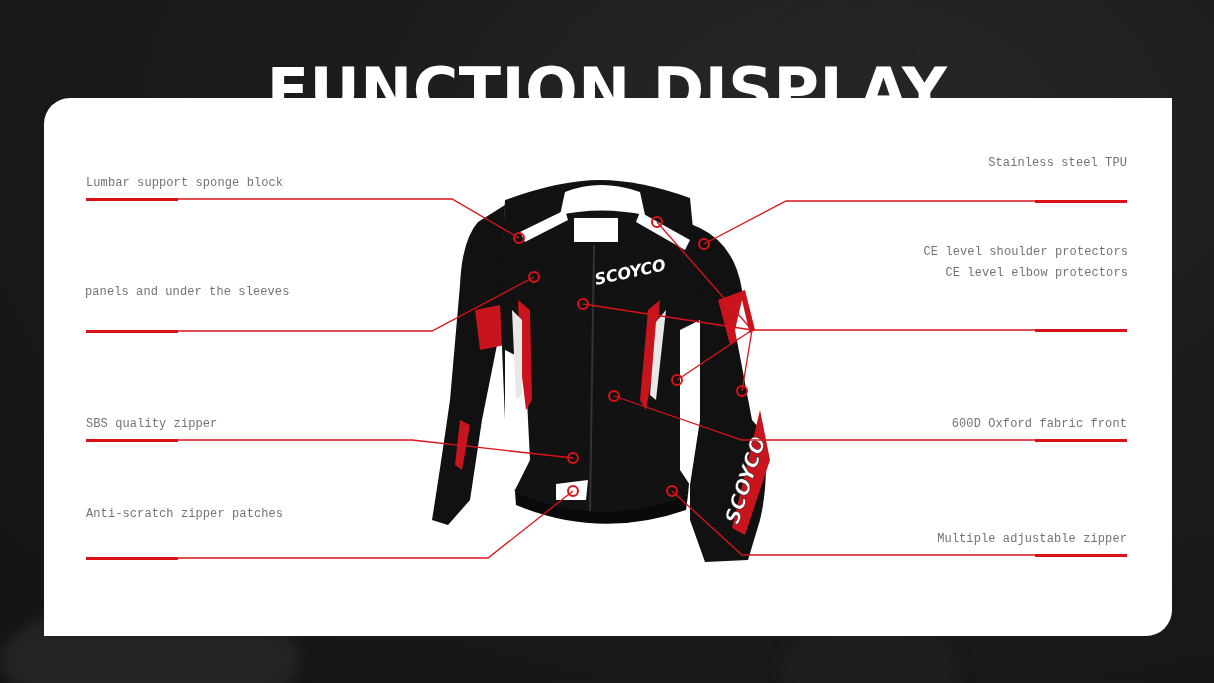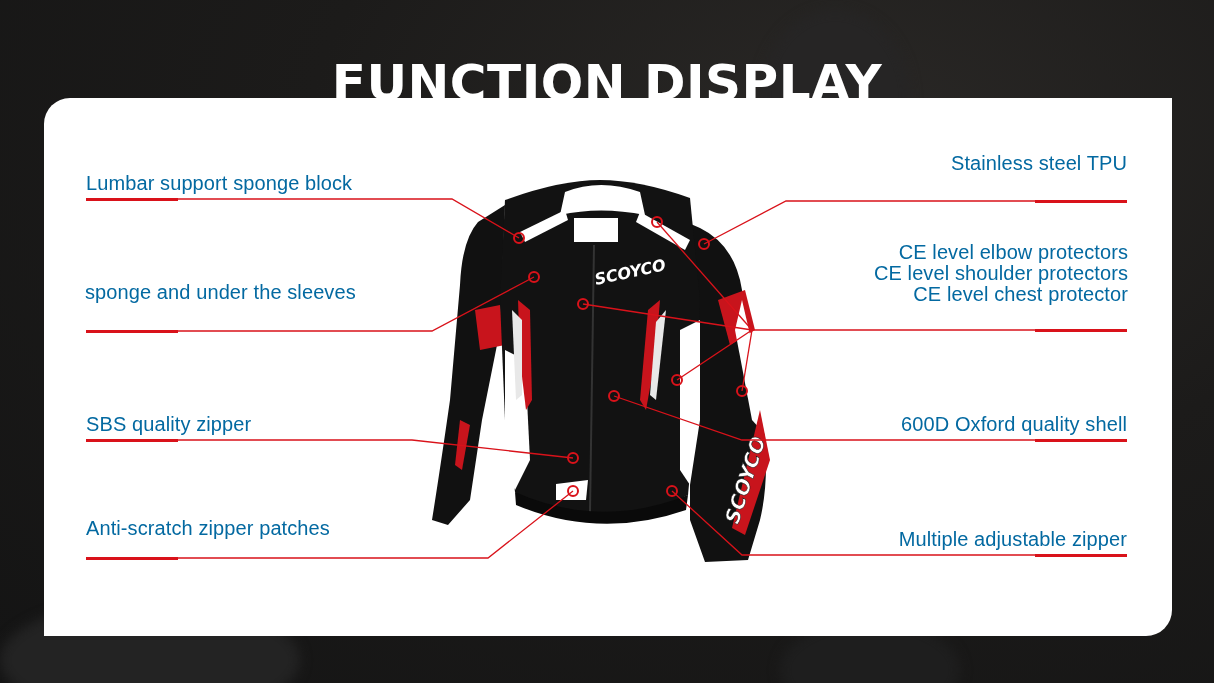--- a/index.html
+++ b/index.html
@@ -5,30 +5,30 @@
   html, body { margin:0; padding:0; }
   body {
     width:1214px; height:683px; overflow:hidden; position:relative;
     background: radial-gradient(ellipse at 70% 20%, #2a2826 0%, #1c1b1a 45%, #141414 100%);
     font-family: "Liberation Sans", sans-serif;
   }
   .bg-shape { position:absolute; border-radius:50%; filter: blur(6px); }
   .title {
     position:absolute; left:0; right:0; top:18px; text-align:center;
     color:#ffffff; font-family:"DejaVu Sans", sans-serif; font-weight:bold;
-    font-size:50px; letter-spacing:0.5px; line-height:62px;
+    font-size:62px; letter-spacing:0.5px; line-height:62px;
   }
   .card {
     position:absolute; left:44px; top:98px; width:1128px; height:538px;
     background:#ffffff;
     border-radius:26px 0 26px 0;
   }
   .label {
-    position:absolute; font-family:Liberation Sans, sans-serif; font-size:20px;
-    color:#0369a1; line-height:21px; white-space:nowrap; letter-spacing:0.1px;
+    position:absolute; font-family:Liberation Mono, monospace; font-size:12px;
+    color:#737373; line-height:21px; white-space:nowrap; letter-spacing:0.1px;
   }
   .label.right { text-align:right; }
   .label .line { display:block; }
   .accent {
     position:absolute; height:3px; background:#d9121a;
   }
   svg.overlay { position:absolute; left:0; top:0; }
   .jacket { position:absolute; left:0; top:0; }
 </style>
 </head>
@@ -112,47 +112,46 @@
   <polyline points="1127,555 742,555 672,491"></polyline>
   <circle cx="672" cy="491" r="5" stroke-width="2"></circle>
 </svg>
 
 <div class="label" style="left:86px;top:173px;text-align:right;">
   <span class="line">Lumbar support sponge block</span>
 </div>
 <div class="accent" style="left:86px;top:198px;width:92px;"></div>
 
 <div class="label" style="left:85px;top:282px;">
-  <span class="line">sponge and under the sleeves</span>
+  <span class="line">panels and under the sleeves</span>
 </div>
 <div class="accent" style="left:86px;top:330px;width:92px;"></div>
 
 <div class="label" style="left:86px;top:414px;">
   <span class="line">SBS quality zipper</span>
 </div>
 <div class="accent" style="left:86px;top:439px;width:92px;"></div>
 
-<div class="label" style="left:86px;top:518px;">
+<div class="label" style="left:86px;top:504px;">
   <span class="line">Anti-scratch zipper patches</span>
 </div>
 <div class="accent" style="left:86px;top:557px;width:92px;"></div>
 
 <div class="label right" style="right:87px;top:153px;">
   <span class="line">Stainless steel TPU</span>
 </div>
 <div class="accent" style="left:1035px;top:200px;width:92px;"></div>
 
 <div class="label right" style="right:86px;top:242px;">
+  <span class="line">CE level shoulder protectors</span>
   <span class="line">CE level elbow protectors</span>
-  <span class="line">CE level shoulder protectors</span>
-  <span class="line">CE level chest protector</span>
 </div>
 <div class="accent" style="left:1035px;top:329px;width:92px;"></div>
 
 <div class="label right" style="right:87px;top:414px;">
-  <span class="line">600D Oxford quality shell</span>
+  <span class="line">600D Oxford fabric front</span>
 </div>
 <div class="accent" style="left:1035px;top:439px;width:92px;"></div>
 
 <div class="label right" style="right:87px;top:529px;">
   <span class="line">Multiple adjustable zipper</span>
 </div>
 <div class="accent" style="left:1035px;top:554px;width:92px;"></div>
 
 </body></html>

